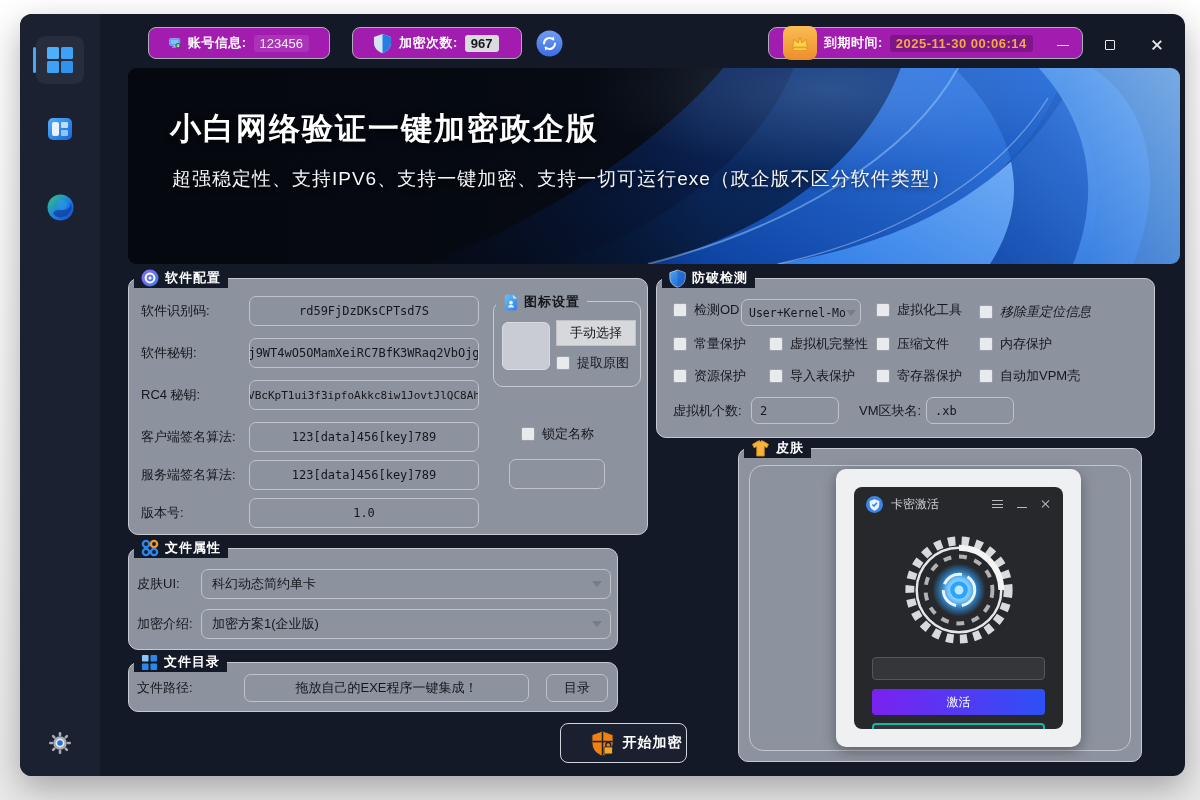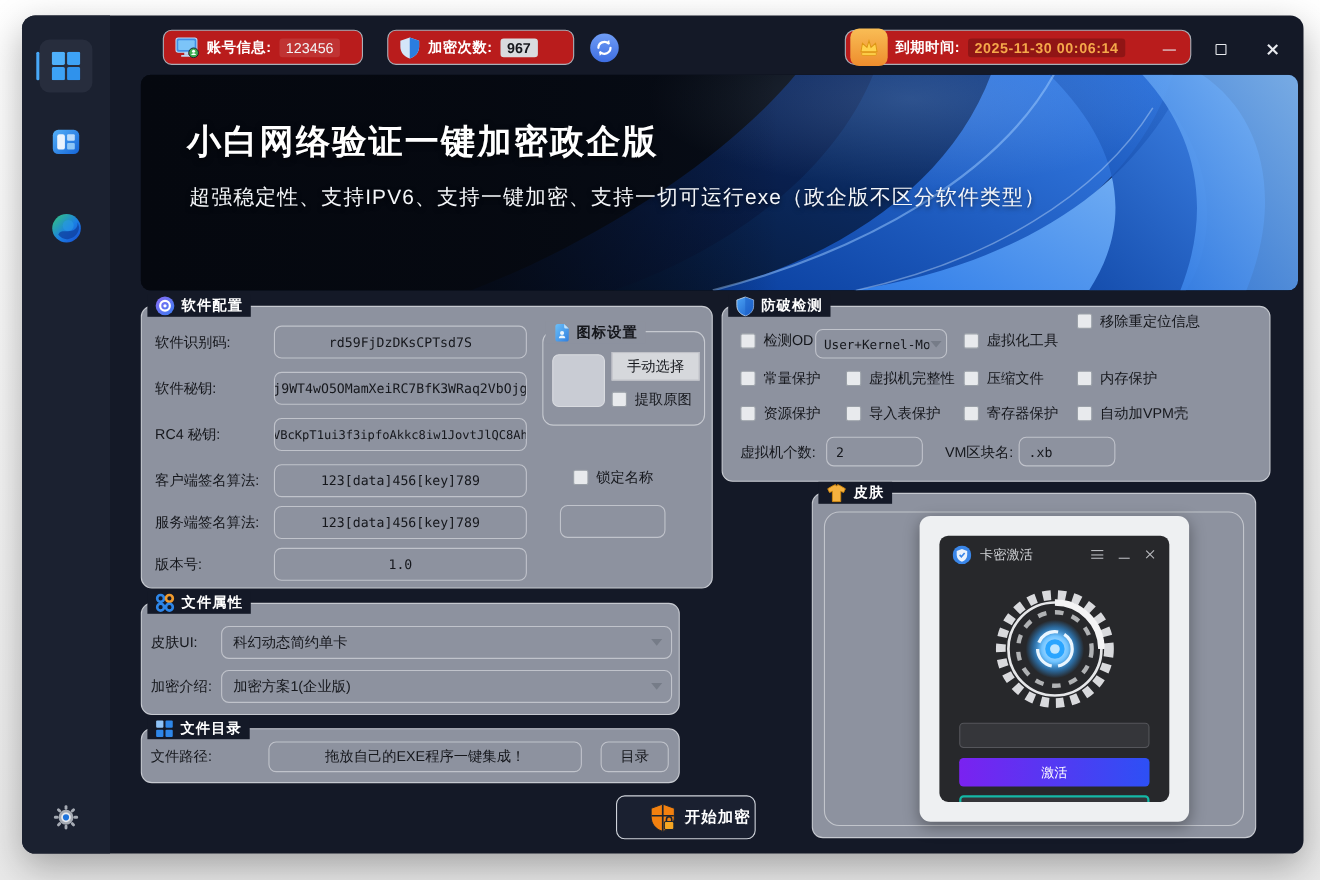--- a/index.html
+++ b/index.html
@@ -22,23 +22,23 @@
   .side-accent { position:absolute; left:13px; top:33px; width:3px; height:26px;
     background:#48a8f8; border-radius:2px; }
   .side-item { position:absolute; display:flex; align-items:center; justify-content:center; }
   .widgets-ic { width:24px; height:22px; border-radius:5px;
     background:linear-gradient(135deg,#54b0f8,#1565d8); position:relative; }
   .widgets-ic i { position:absolute; display:block; }
   .widgets-ic .wa { left:4px; top:4px; width:7px; height:14px; background:#eaf3fd; border-radius:2px; }
   .widgets-ic .wb { left:13px; top:4px; width:7px; height:6px; background:#bcdcfa; border-radius:1px; }
   .widgets-ic .wc { left:13px; top:12px; width:7px; height:6px; background:#8ec6f6; border-radius:1px; }
   
-  .badge { position:absolute; height:32px; background:#b91c1c;
+  .badge { position:absolute; height:32px; background:#a21caf;
     border:1px solid #aab0b8; border-radius:8px; display:flex; align-items:center;
-    gap:7px; padding:0 10px; color:#fff; font-size:13px; }
+    gap:7px; padding:0 20px; color:#fff; font-size:13px; }
   .badge .blabel { font-weight:700; letter-spacing:.5px; white-space:nowrap; }
   .chip { border-radius:3px; padding:1px 6px; font-size:13px; }
   .chip.light { background:#d9dbde; color:#15171c; font-weight:700; }
   .chip.faint { background:rgba(255,255,255,.10); color:#f2f3f5; }
   .chip.orange { background:rgba(0,0,0,.22); color:#f5a84a; font-weight:700; letter-spacing:.5px; }
   .crown-tile { width:34px; height:34px; border-radius:8px; flex:0 0 auto;
     background:linear-gradient(180deg,#f9bd55,#ee8d2d); display:flex; align-items:center; justify-content:center;
     margin-left:-6px; }
   .refresh-btn { position:absolute; left:516px; top:16px; width:27px; height:27px; border-radius:50%; }
   .winctl { position:absolute; top:18px; width:30px; height:26px; display:flex;
@@ -356,21 +356,21 @@
         <span>检测OD</span>
       </div>
     <div class="dropdown dd-mono" style="left:84px; top:20px; width:120px; height:27px;">
       <span style="overflow:hidden; white-space:nowrap; max-width:96px;">User+Kernel-Mod</span>
       <span class="dd-caret" style="margin-right:4px;"></span>
     </div>
     <div class="cbrow" style="left:219px; top:22px;">
         <span class="cb"></span>
         <span>虚拟化工具</span>
       </div>
-    <div class="cbrow" style="left:322px; top:4px;">
+    <div class="cbrow" style="left:322px; top:24px;font-style:italic;">
         <span class="cb"></span>
         <span>移除重定位信息</span>
       </div>
 
     <div class="cbrow" style="left:16px; top:56px;">
         <span class="cb"></span>
         <span>常量保护</span>
       </div>
     <div class="cbrow" style="left:112px; top:56px;">
         <span class="cb"></span>

